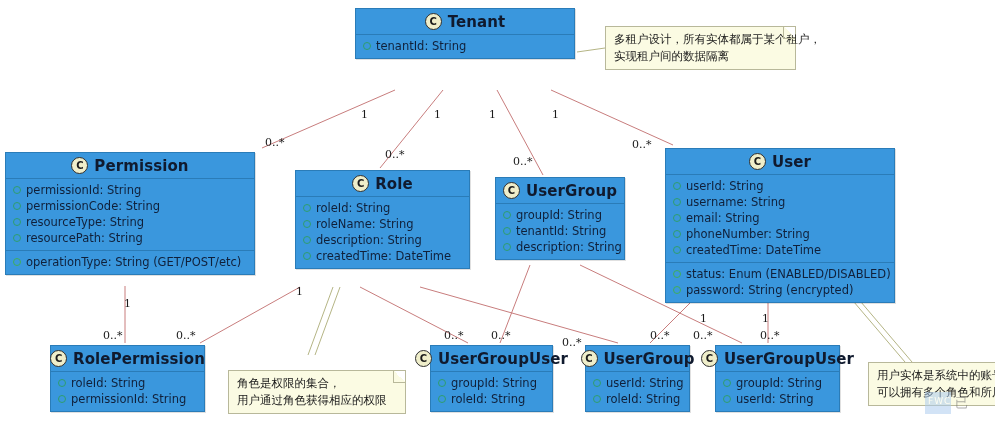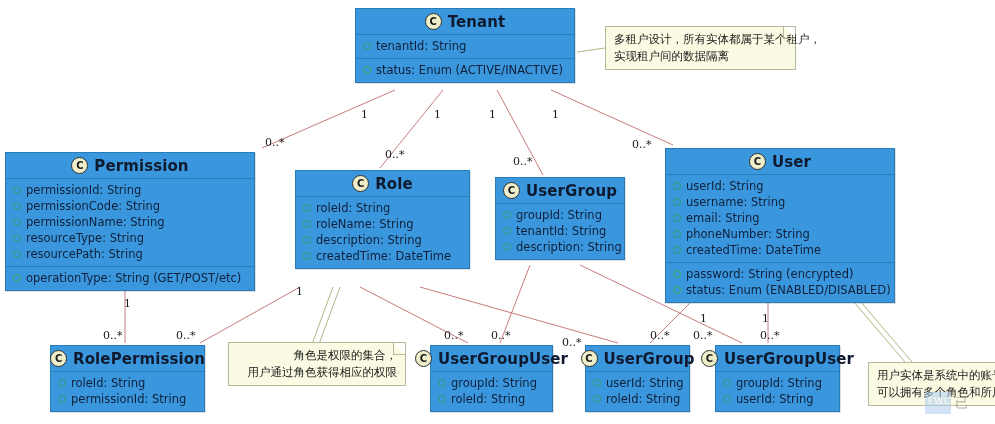--- a/index.html
+++ b/index.html
@@ -140,45 +140,35 @@
     <div class="cls-head">
       <span class="c-badge">C</span>
       <span class="cls-name">Tenant</span>
     </div>
     <div class="compart">
       <div class="attr">
           <span class="vis"></span>
           <span>tenantId: String</span>
         </div>
     </div>
-    <div class="compart">
-      <div class="attr">
-          <span class="vis pub"></span>
-          <span>status: Enum (ACTIVE/INACTIVE)</span>
-        </div>
-    </div>
   </div>
 
   <div class="cls" style="left:5px;top:152px;width:250px;">
     <div class="cls-head">
       <span class="c-badge">C</span>
       <span class="cls-name">Permission</span>
     </div>
     <div class="compart">
       <div class="attr">
           <span class="vis"></span>
           <span>permissionId: String</span>
         </div>
       <div class="attr">
           <span class="vis"></span>
           <span>permissionCode: String</span>
-        </div>
-      <div class="attr">
-          <span class="vis"></span>
-          <span>permissionName: String</span>
         </div>
       <div class="attr">
           <span class="vis"></span>
           <span>resourceType: String</span>
         </div>
       <div class="attr">
           <span class="vis"></span>
           <span>resourcePath: String</span>
         </div>
     </div>
@@ -259,25 +249,25 @@
           <span>phoneNumber: String</span>
         </div>
       <div class="attr">
           <span class="vis"></span>
           <span>createdTime: DateTime</span>
         </div>
     </div>
     <div class="compart">
       <div class="attr">
           <span class="vis pub"></span>
+          <span>status: Enum (ENABLED/DISABLED)</span>
+        </div>
+      <div class="attr">
+          <span class="vis pub"></span>
           <span>password: String (encrypted)</span>
-        </div>
-      <div class="attr">
-          <span class="vis pub"></span>
-          <span>status: Enum (ENABLED/DISABLED)</span>
         </div>
     </div>
   </div>
 
   <div class="cls" style="left:50px;top:345px;width:155px;">
     <div class="cls-head">
       <span class="c-badge">C</span>
       <span class="cls-name">RolePermission</span>
     </div>
     <div class="compart">
@@ -342,21 +332,21 @@
         </div>
     </div>
   </div>
 
   <div class="note" style="left:605px;top:26px;width:191px;">
     <span class="fold"></span>
     <div class="note-line">多租户设计，所有实体都属于某个租户，</div>
     <div class="note-line">实现租户间的数据隔离</div>
   </div>
 
-  <div class="note" style="left:228px;top:342px;width:178px;text-align:right;">
+  <div class="note" style="left:228px;top:370px;width:178px;">
     <span class="fold"></span>
     <div class="note-line">角色是权限的集合，</div>
     <div class="note-line">用户通过角色获得相应的权限</div>
   </div>
 
   <div class="note" style="left:868px;top:362px;width:140px;">
 
     <div class="note-line">用户实体是系统中的账号，</div>
     <div class="note-line">可以拥有多个角色和所属</div>
   </div>

